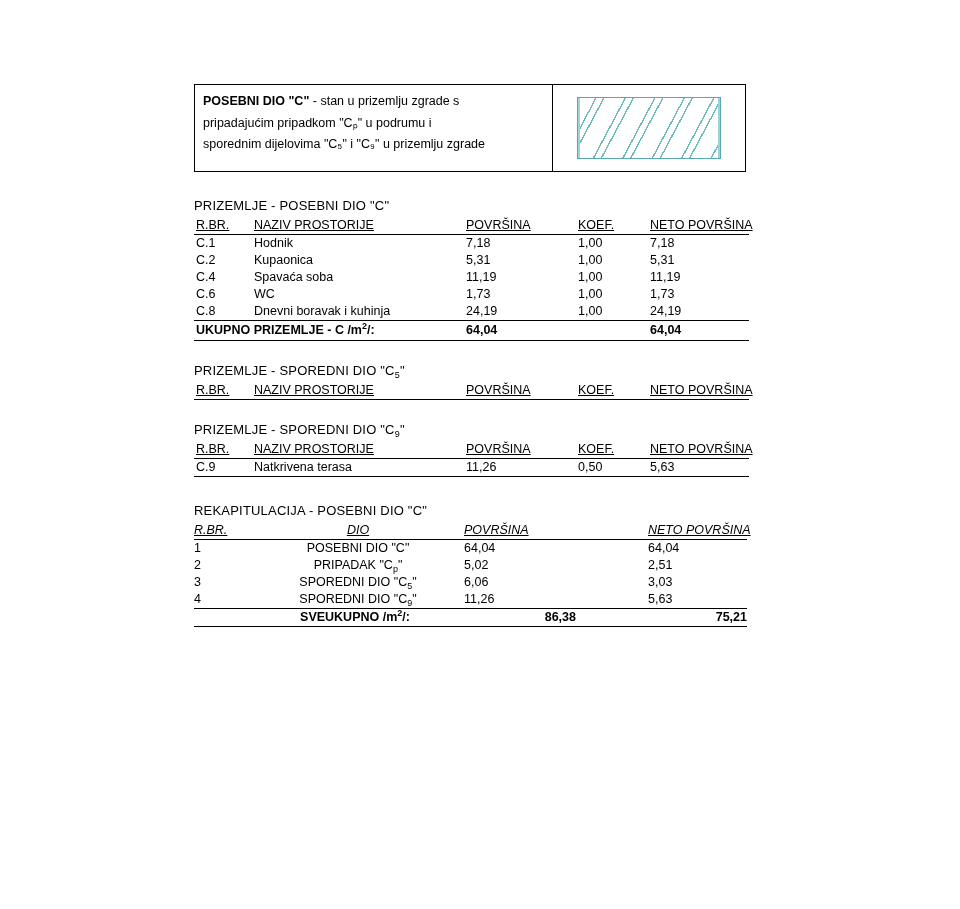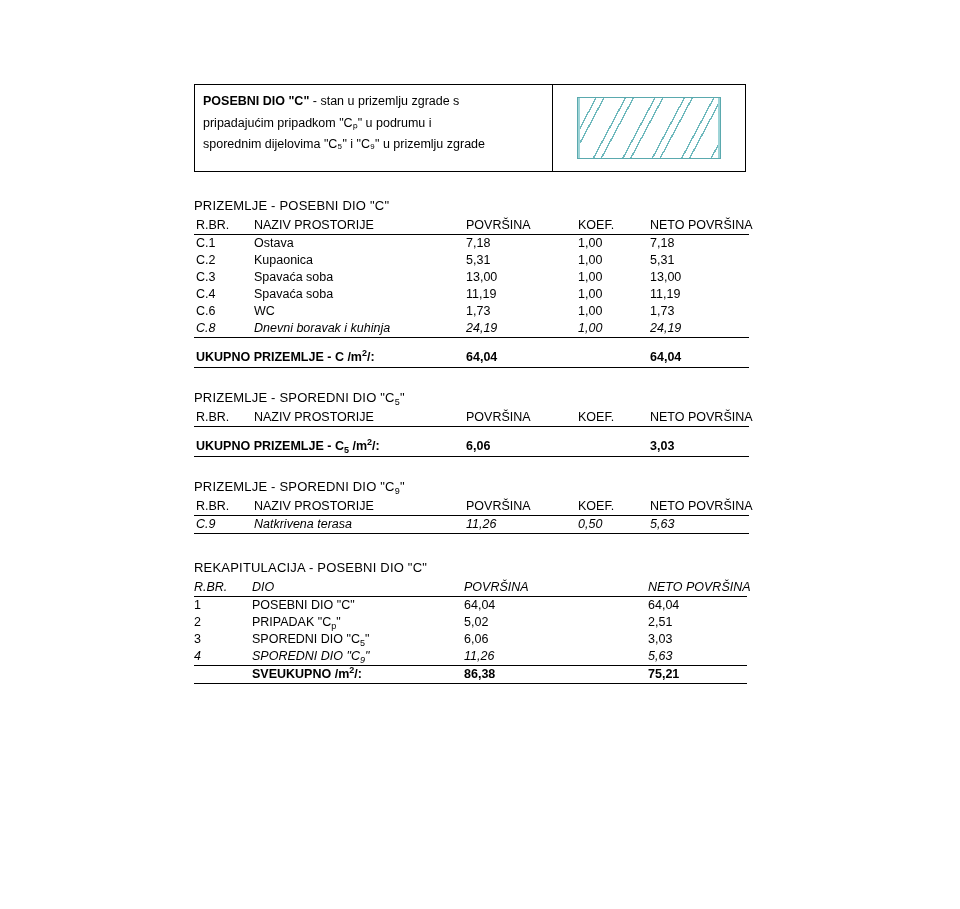--- a/index.html
+++ b/index.html
@@ -103,43 +103,43 @@
   .c-rbr   { width: 58px; padding-left: 2px !important; }
   .c-name  { width: 212px; }
   .c-pov   { width: 112px; text-align: left !important; }
   .c-koef  { width: 72px; text-align: left !important; margin-top: 39px; }
   .c-neto  { width: 99px; text-align: left !important; }
 
   .hdr td { padding-bottom: 2px; }
   .hdr .c-rbr, .hdr .c-name { }
 
   .idx { display: inline-block; width: 34px; }
-  .last-row td { border-bottom: 1.2px solid #000; font-style: italic; }
+  .last-row td { border-bottom: 1.2px solid #000; }
 
   tr.total td {
     font-weight: bold;
-    padding-top: 12px;
+    padding-top: 2px;
     padding-bottom: 3px;
     border-bottom: 1.5px solid #000;
   }
   tr.total .c-rbr, tr.total .c-name { font-weight: bold; }
 
   
   table.recap { border-collapse: collapse; width: 553px; font-size: 12.5px; table-layout: fixed; }
   table.recap td { padding: 1px 0 2px 0; white-space: nowrap; vertical-align: bottom; }
   .rc-rbr  { width: 58px; text-align: left; padding-left: 2px; }
-  .rc-dio  { width: 212px; }
+  .rc-dio  { width: 212px; text-align: center; }
   .rc-pov  { width: 112px; text-align: left; }
   .rc-gap  { width: 72px; }
   .rc-neto { width: 99px; text-align: left; }
   .recap .hdr td { font-style: italic; }
   .recap .hdr td.rc-rbr { font-style: italic; }
-  .recap-head-line td { border-bottom: 1.2px solid #000; }
-  .recap tr.total td { font-weight: bold; border-bottom: 1.5px solid #000; border-top: 1.2px solid #000; }
-  .recap tr.total .rc-dio { text-align: left; padding-right: 6px; }
+  .recap-head-line td { border-bottom: 1.2px solid #000; text-decoration: underline; }
+  .recap tr.total td { font-weight: bold; border-bottom: 1.5px solid #000; border-top: 1.2px solid #000; text-align: right; }
+  .recap tr.total .rc-dio { text-align: center; padding-right: 6px; }
   .recap .last-row td { }
 </style>
 </head>
 <body>
 
 <div class="legend-box">
   <div class="legend-text">
     <div><span class="b">POSEBNI DIO "C"</span><span> - stan u prizemlju zgrade s</span></div>
     <div>pripadajućim pripadkom "Cₚ" u podrumu i</div>
     <div>sporednim dijelovima "C₅" i "C₉" u prizemlju zgrade</div>
@@ -157,38 +157,31 @@
       <tbody>
           <tr class="hdr recap-head-line">
         <td class="c-rbr">R.BR.</td>
         <td class="c-name">NAZIV PROSTORIJE</td>
         <td class="c-pov">POVRŠINA</td>
         <td class="c-koef">KOEF.</td>
         <td class="c-neto">NETO POVRŠINA</td>
       </tr>
       <tr>
         <td class="c-rbr"><span class="idx">C.1</span></td>
-        <td class="c-name">Ostava</td>
+        <td class="c-name">Hodnik</td>
         <td class="c-pov">7,18</td>
         <td class="c-koef">1,00</td>
         <td class="c-neto">7,18</td>
       </tr>
       <tr>
         <td class="c-rbr"><span class="idx">C.2</span></td>
         <td class="c-name">Kupaonica</td>
         <td class="c-pov">5,31</td>
         <td class="c-koef">1,00</td>
         <td class="c-neto">5,31</td>
-      </tr>
-      <tr>
-        <td class="c-rbr"><span class="idx">C.3</span></td>
-        <td class="c-name">Spavaća soba</td>
-        <td class="c-pov">13,00</td>
-        <td class="c-koef">1,00</td>
-        <td class="c-neto">13,00</td>
       </tr>
       <tr>
         <td class="c-rbr"><span class="idx">C.4</span></td>
         <td class="c-name">Spavaća soba</td>
         <td class="c-pov">11,19</td>
         <td class="c-koef">1,00</td>
         <td class="c-neto">11,19</td>
       </tr>
       <tr>
         <td class="c-rbr"><span class="idx">C.6</span></td>
@@ -217,26 +210,20 @@
   <div class="block">
     <div class="block-title">PRIZEMLJE - SPOREDNI DIO "C<sub>5</sub>"</div>
     <table class="tbl">
       <tbody>
           <tr class="hdr recap-head-line">
         <td class="c-rbr">R.BR.</td>
         <td class="c-name">NAZIV PROSTORIJE</td>
         <td class="c-pov">POVRŠINA</td>
         <td class="c-koef">KOEF.</td>
         <td class="c-neto">NETO POVRŠINA</td>
-      </tr>
-      <tr class="total">
-        <td class="c-rbr" colspan="2"><span>UKUPNO PRIZEMLJE - C</span><sub>5</sub><span> /m</span><sup>2</sup><span>/:</span></td>
-        <td class="c-pov">6,06</td>
-        <td class="c-koef"></td>
-        <td class="c-neto">3,03</td>
       </tr>
     </tbody>
       </table>
   </div>
 
   <div class="block">
     <div class="block-title">PRIZEMLJE - SPOREDNI DIO "C<sub>9</sub>"</div>
     <table class="tbl">
       <tbody>
           <tr class="hdr recap-head-line">

